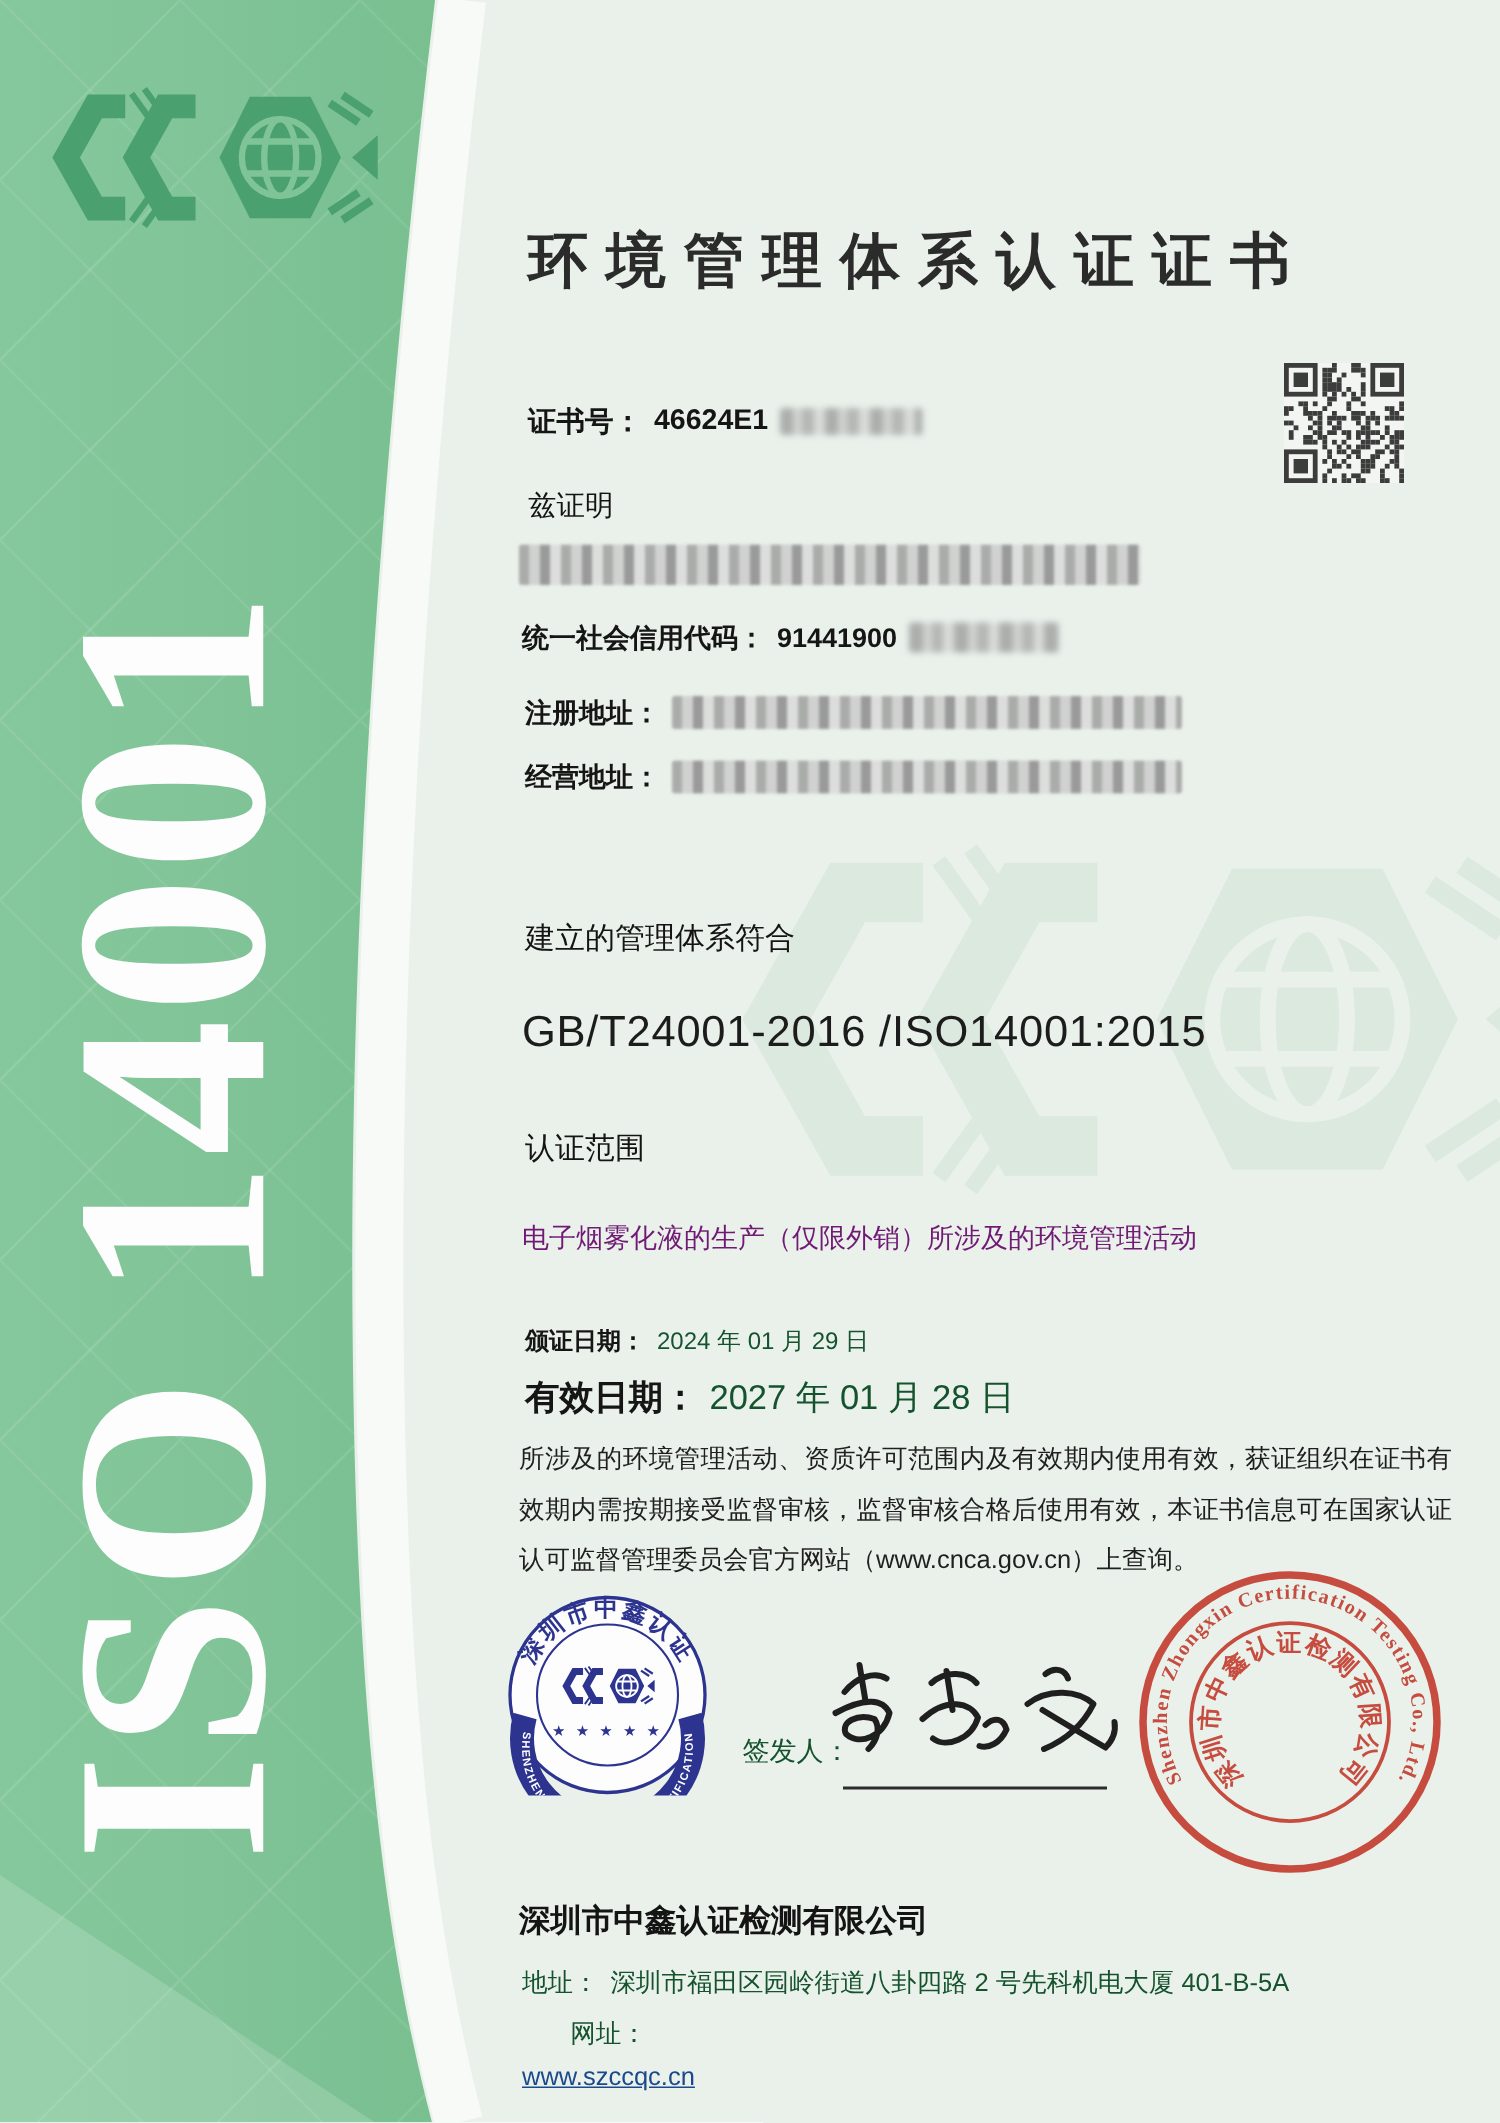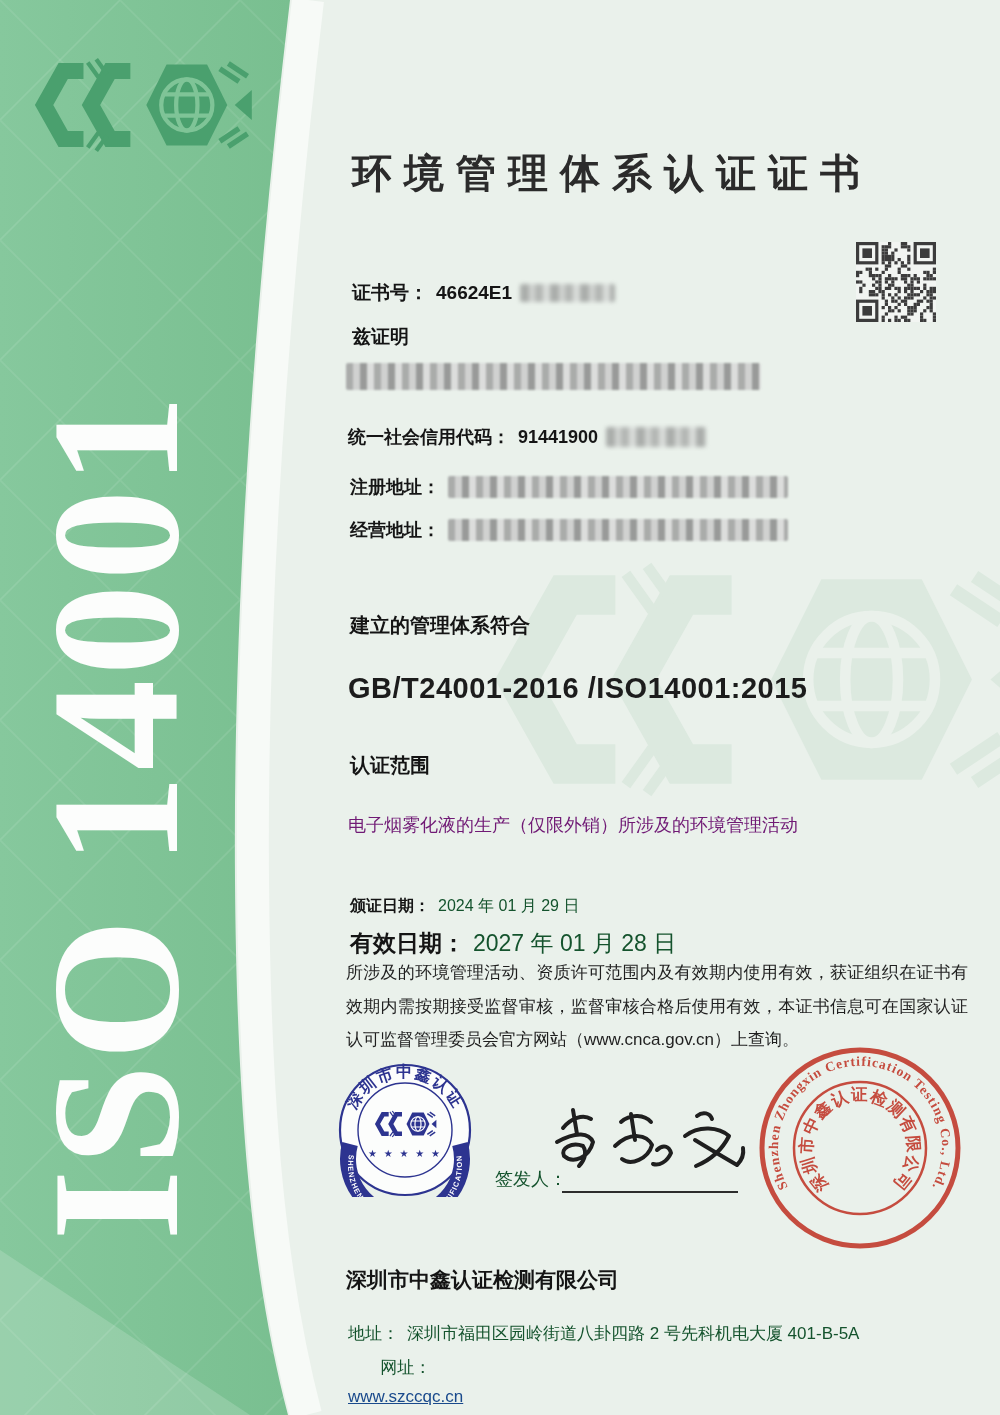--- a/index.html
+++ b/index.html
@@ -1,25 +1,25 @@
 <!DOCTYPE html>
 <html><head>
 <meta charset="utf-8">
 <style>
   html,body{margin:0;padding:0;background:#ffffff;}
   .page{position:relative;width:1000px;height:1415px;background:#eaf1eb;overflow:hidden;
         font-family:"Liberation Sans",sans-serif;color:#1e1e1e;}
   svg{display:block;}
   .abs{position:absolute;}
-  .row{position:absolute;display:flex;align-items:center;gap:8px;white-space:nowrap;margin-top:12px;}
+  .row{position:absolute;display:flex;align-items:center;gap:8px;white-space:nowrap;}
   .lbl{font-weight:bold;color:#151515;}
   .val{color:#14532d;}
   .title{position:absolute;left:352px;top:146px;font-size:40px;font-weight:bold;
          letter-spacing:12px;color:#2b2b2b;font-family:Liberation Mono, monospace;}
-  .h-bold{position:absolute;font-weight:bold;color:#141414;}
+  .h-bold{position:absolute;font-weight:normal;color:#141414;}
   .mosaic{background-image:
       repeating-linear-gradient(90deg,#9b9b9b 0 7px,#cacaca 7px 14px,#858585 14px 21px,#d9d9d9 21px 28px),
       repeating-linear-gradient(0deg,rgba(255,255,255,.55) 0 7px,rgba(90,90,90,.45) 7px 14px);
       filter:blur(1.2px);opacity:.8;border-radius:2px;}
   .blur-soft{background:repeating-linear-gradient(90deg,#777 0 9px,#bbb 9px 15px,#888 15px 23px,#ccc 23px 30px);
       filter:blur(2.2px);opacity:.55;border-radius:2px;}
   .iso-vertical{position:absolute;left:-430px;top:718px;width:1090px;height:195px;
       transform:rotate(-90deg);text-align:center;
       font-family:"Liberation Serif",serif;font-weight:bold;font-size:182px;line-height:195px;
       color:#fcfdfc;letter-spacing:4px;}

